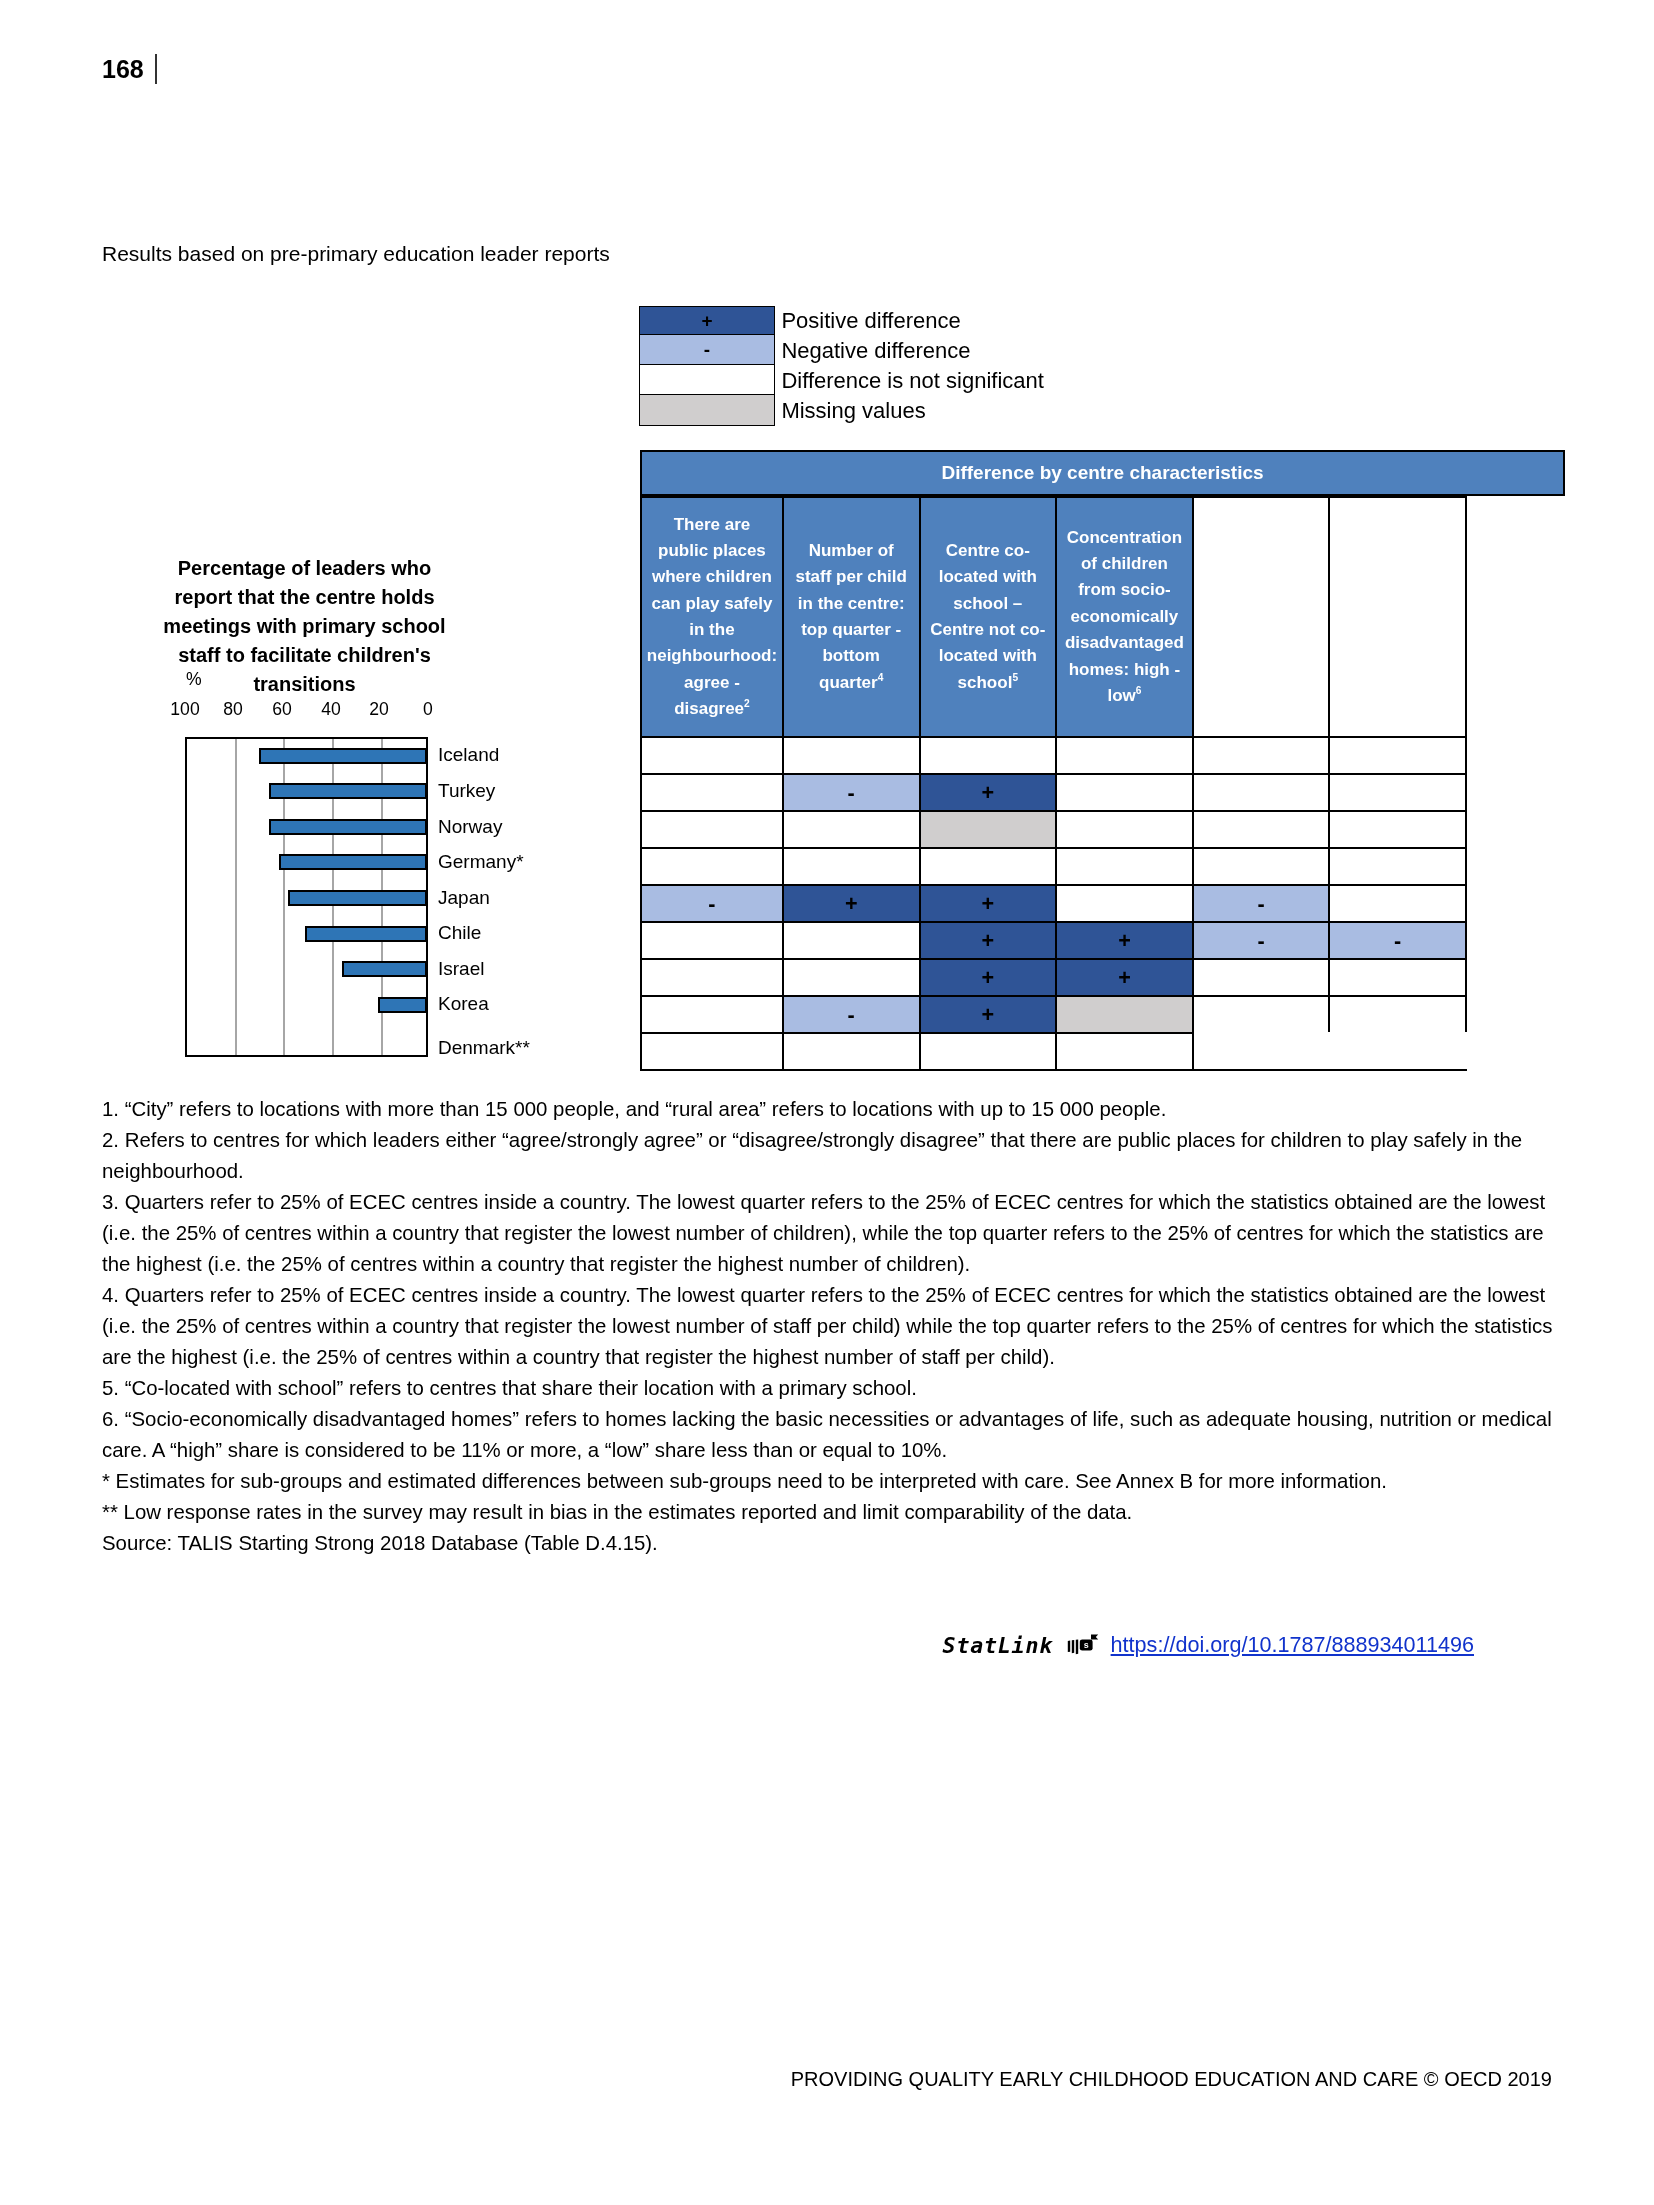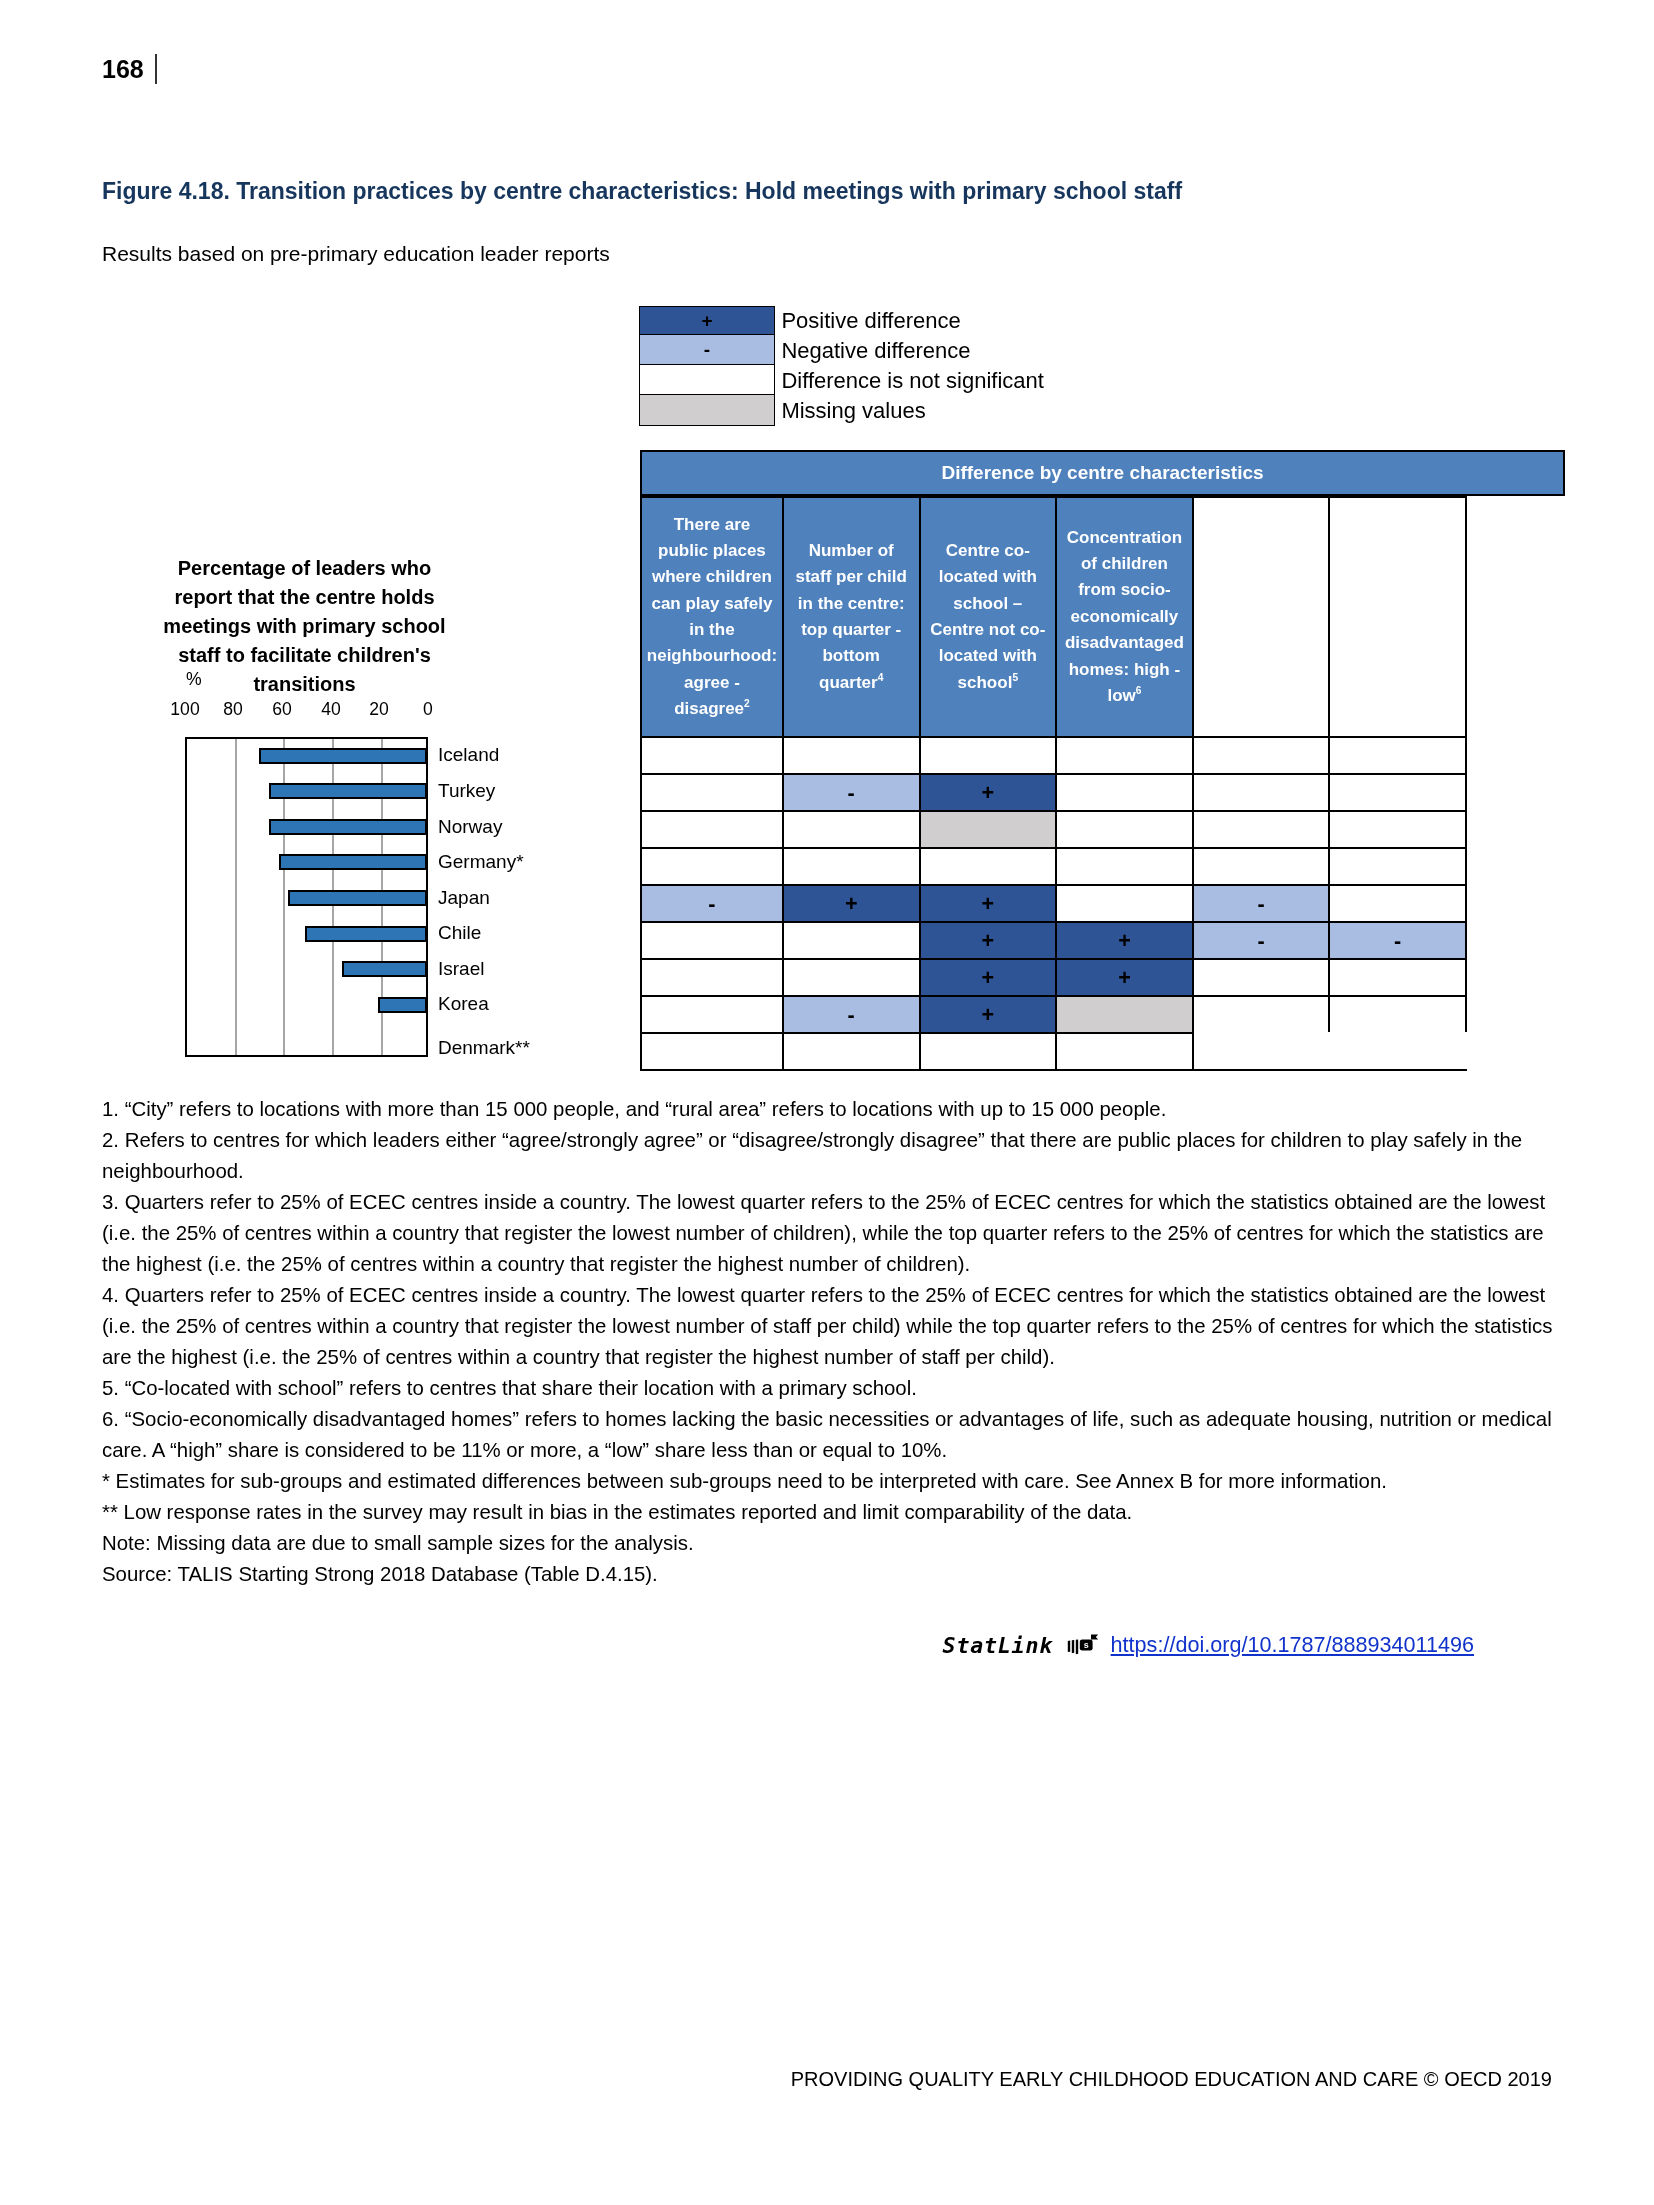--- a/index.html
+++ b/index.html
@@ -58,21 +58,20 @@
 </head>
 <body>
 
 <div class="page">
 
   <div class="pagenum">
     <span>168</span>
     <span class="vbar"></span>
   </div>
 
-  <div class="fig-title">Figure 4.18. Transition practices by centre characteristics: Hold meetings with primary school staff</div>
   <div class="fig-subtitle">Results based on pre-primary education leader reports</div>
 
   <div class="legend">
       <div class="legend-row">
         <div class="legend-swatch" style="background: rgb(47, 84, 150);">+</div>
         <div class="legend-label">Positive difference</div>
       </div>
       <div class="legend-row">
         <div class="legend-swatch" style="background: rgb(169, 188, 226);">-</div>
         <div class="legend-label">Negative difference</div>
@@ -197,21 +196,20 @@
 
   <div class="notes" id="notes">
       <p>1. “City” refers to locations with more than 15 000 people, and “rural area” refers to locations with up to 15 000 people.</p>
       <p>2. Refers to centres for which leaders either “agree/strongly agree” or “disagree/strongly disagree” that there are public places for children to play safely in the neighbourhood.</p>
       <p>3. Quarters refer to 25% of ECEC centres inside a country. The lowest quarter refers to the 25% of ECEC centres for which the statistics obtained are the lowest (i.e. the 25% of centres within a country that register the lowest number of children), while the top quarter refers to the 25% of centres for which the statistics are the highest (i.e. the 25% of centres within a country that register the highest number of children).</p>
       <p>4. Quarters refer to 25% of ECEC centres inside a country. The lowest quarter refers to the 25% of ECEC centres for which the statistics obtained are the lowest (i.e. the 25% of centres within a country that register the lowest number of staff per child) while the top quarter refers to the 25% of centres for which the statistics are the highest (i.e. the 25% of centres within a country that register the highest number of staff per child).</p>
       <p>5. “Co-located with school” refers to centres that share their location with a primary school.</p>
       <p>6. “Socio-economically disadvantaged homes” refers to homes lacking the basic necessities or advantages of life, such as adequate housing, nutrition or medical care. A “high” share is considered to be 11% or more, a “low” share less than or equal to 10%.</p>
       <p>* Estimates for sub-groups and estimated differences between sub-groups need to be interpreted with care. See Annex B for more information.</p>
       <p>** Low response rates in the survey may result in bias in the estimates reported and limit comparability of the data.</p>
-      <p>Note: Missing data are due to small sample sizes for the analysis.</p>
       <p>Source: TALIS Starting Strong 2018 Database (Table D.4.15).</p>
     </div>
 
   <div class="statlink">
     <span class="statlink-label">StatLink</span>
     <span class="statlink-icon">
       <svg width="32" height="24" viewBox="0 0 40 30" style="font-size:27px">
         <g fill="#000">
           <rect x="1" y="10" width="3" height="14" transform="skewY(-8)"></rect>
           <rect x="6" y="10" width="3" height="16" transform="skewY(-8)"></rect>

